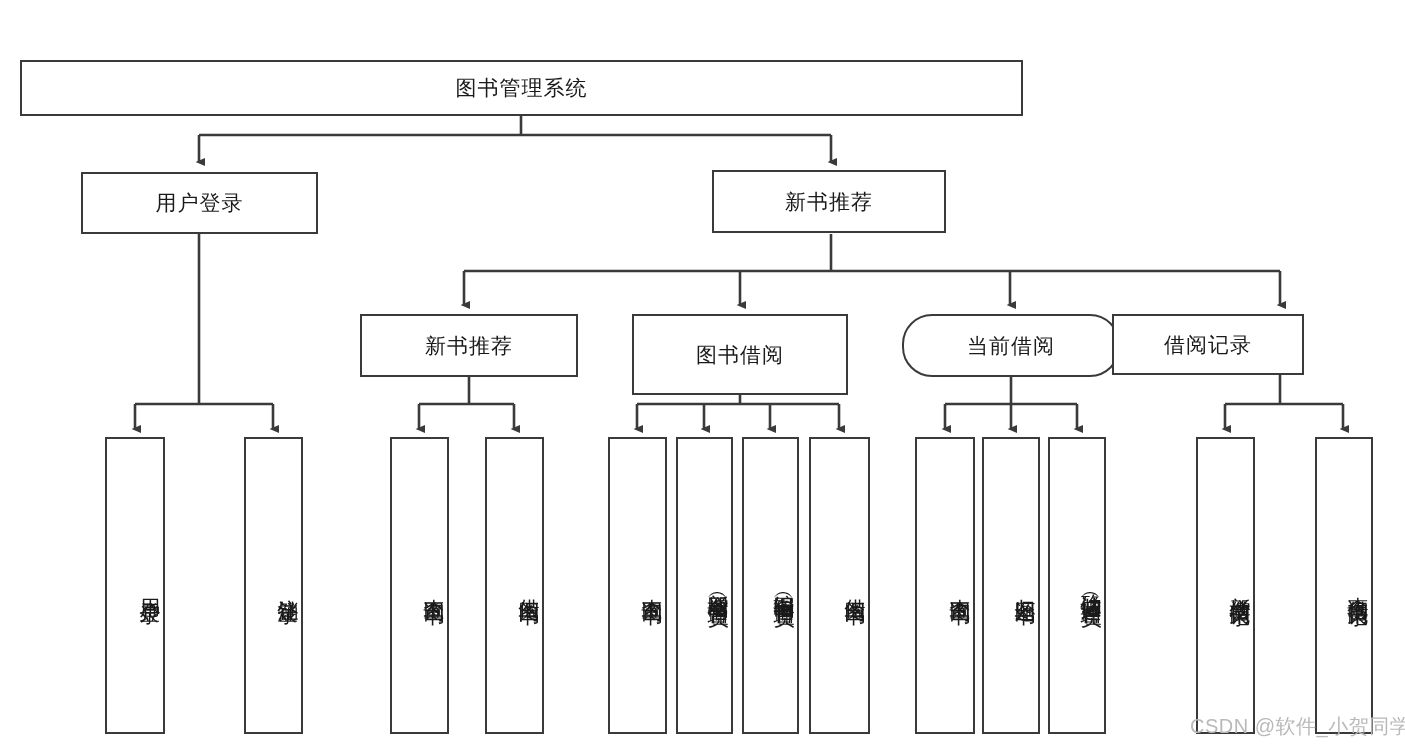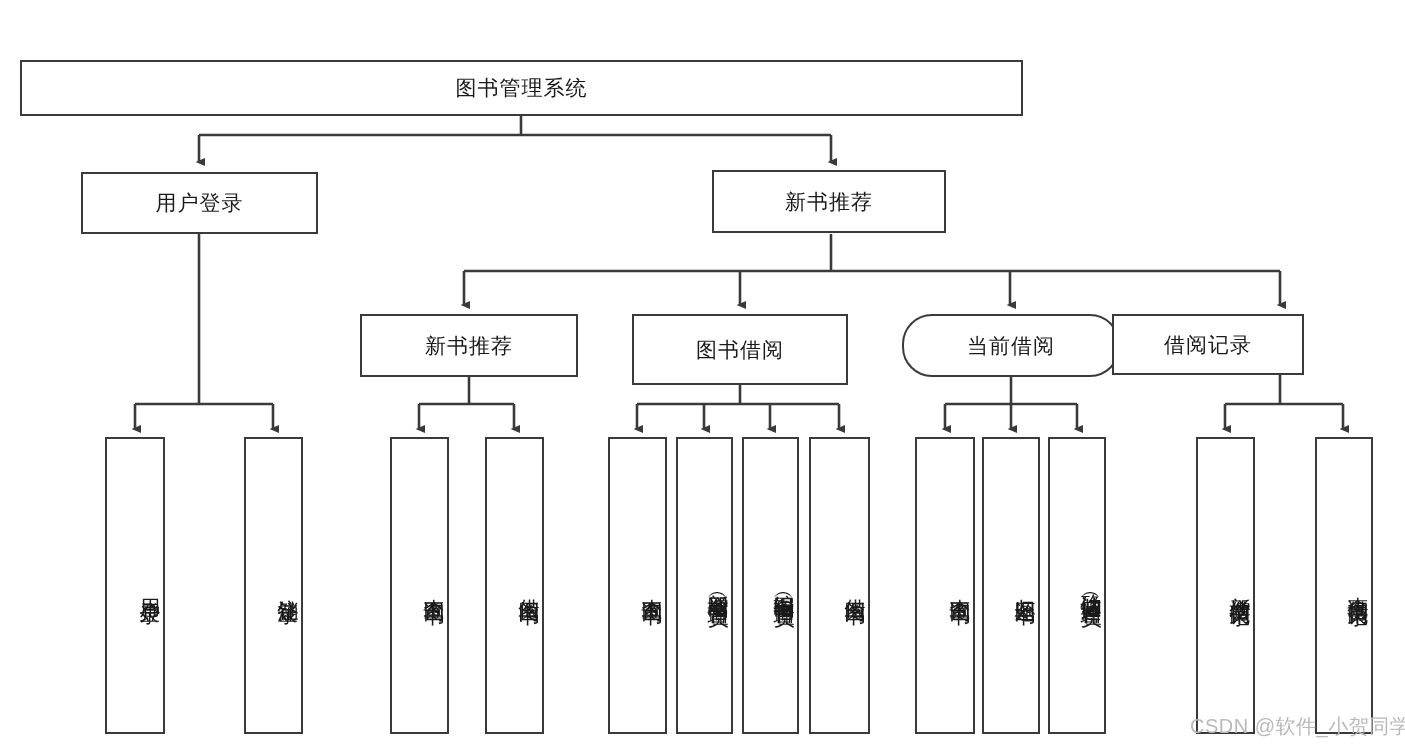--- a/index.html
+++ b/index.html
@@ -129,21 +129,21 @@
   <div class="node horiz" style="left:81px; top:172px; width:237px; height:62px;">
     <span>用户登录</span>
   </div>
   <div class="node horiz" style="left:712px; top:170px; width:234px; height:63px;">
     <span>新书推荐</span>
   </div>
 
   <div class="node horiz" style="left:360px; top:314px; width:218px; height:63px;text-align:center;">
     <span>新书推荐</span>
   </div>
-  <div class="node horiz" style="left:632px; top:314px; width:216px; height:71px;">
+  <div class="node horiz" style="left:632px; top:314px; width:216px; height:81px;">
     <span>图书借阅</span>
   </div>
   <div class="node horiz" style="left:902px; top:314px; width:218px; height:63px;border-radius:30px;">
     <span>当前借阅</span>
   </div>
   <div class="node horiz" style="left:1112px; top:314px; width:192px; height:61px;">
     <span>借阅记录</span>
   </div>
 
   <div class="node vert" style="left:105px; top:437px; width:60px; height:297px;">

